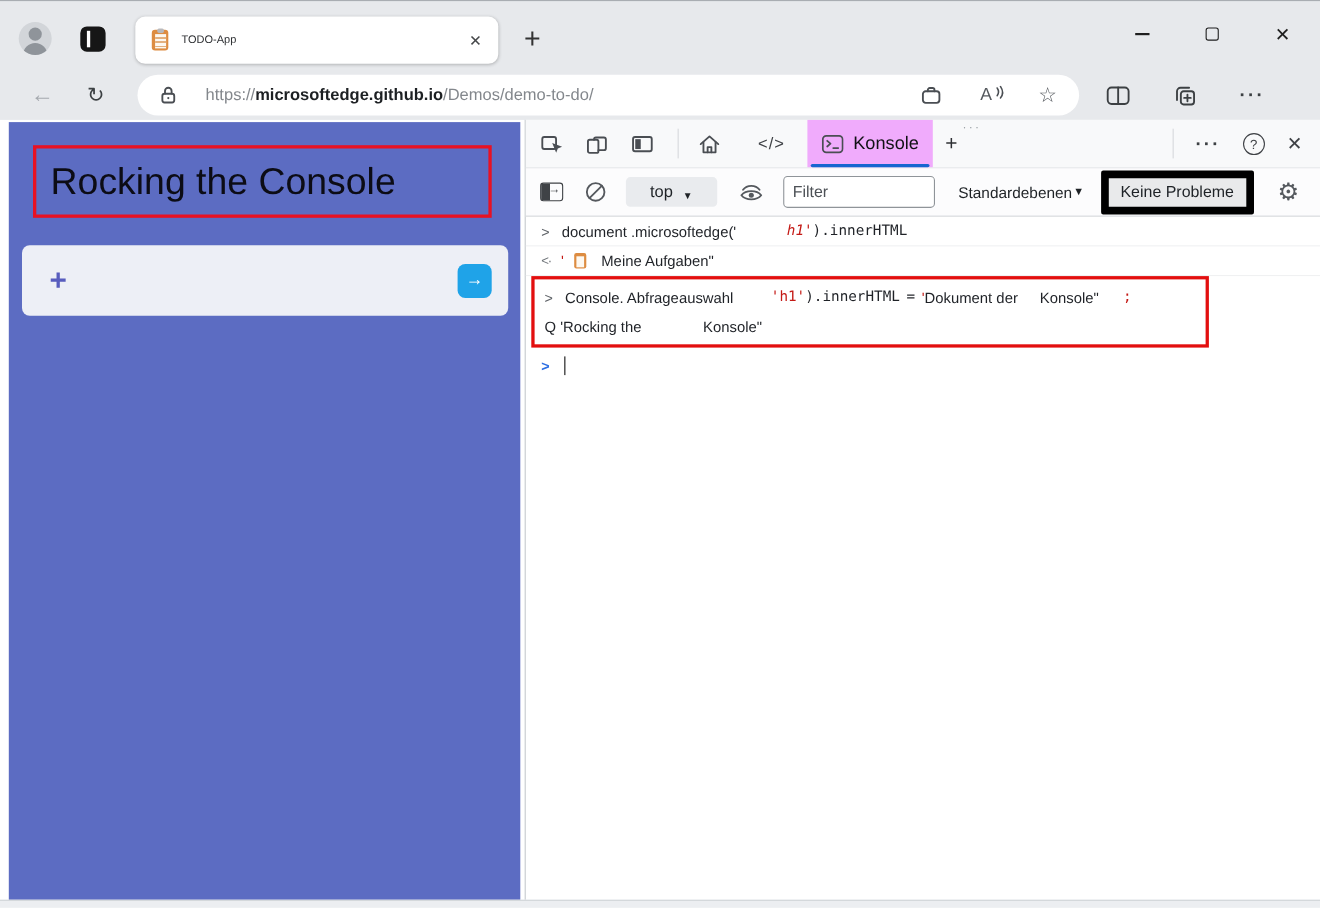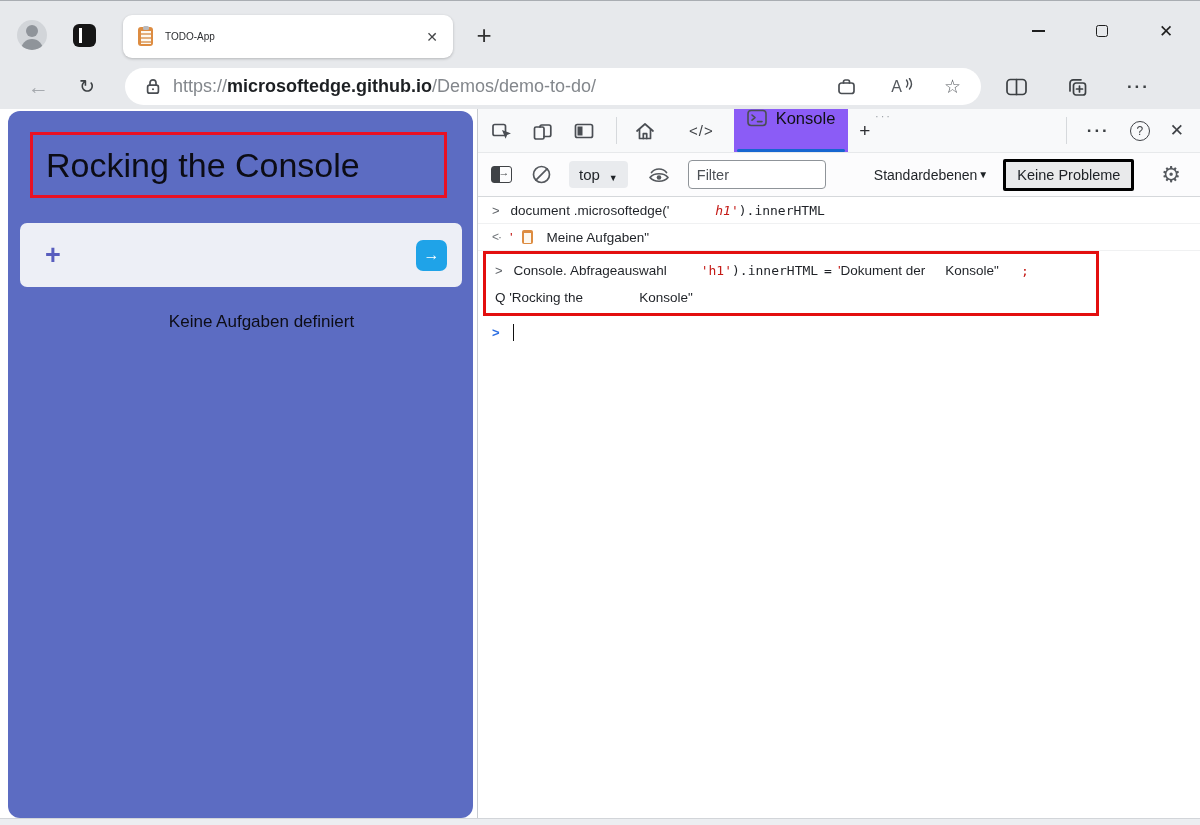--- a/index.html
+++ b/index.html
@@ -39,32 +39,32 @@
   .min-bar { width:13px; height:1.6px; background:#1f1f1f; }
   .max-box { width:12px; height:12px; border:1.6px solid #1f1f1f; border-radius:2.5px; }
   .close-x { font-size:17px; }
 
   
   .addr-row { position:absolute; left:0; top:63px; width:100%; height:45px; display:flex; align-items:center; }
   .nav-back { margin-left:28px; font-size:21px; color:#a6aaaf; }
   .nav-reload { margin-left:30px; font-size:19px; color:#3c4043; }
   .pill { margin-left:30px; width:856px; height:37px; background:#fff; border-radius:19px;
     display:flex; align-items:center; padding:0 20px; }
-  .url { margin-left:12px; font-size:18px; color:#83878c; white-space:nowrap; }
+  .url { margin-left:26px; font-size:15px; color:#83878c; white-space:nowrap; }
   .url b { color:#1d2023; font-weight:700; }
   .pill-right { margin-left:auto; display:flex; align-items:center; gap:34px; }
   .read-aloud { position:relative; font-size:16px; color:#55595e; padding-right:8px; }
   .star { font-size:19px; color:#55595e; }
   .outside-icons { display:flex; align-items:center; gap:38px; margin-left:24px; color:#3c4043; }
   .dots { font-size:17px; font-weight:700; letter-spacing:2px; color:#3c4043; }
 
   
   .page { position:absolute; left:0; top:108px; width:477px; height:709px; background:#fff; }
   .app-card { position:absolute; left:8px; top:2px; width:465px; height:707px;
-    border-radius:12px; }
+    border-radius:0; }
   .title-box { position:absolute; left:22px; top:21px; width:417px; height:66px;
     border:3px solid #e81123; display:flex; align-items:center; }
   .app-title { margin-left:13px; font-size:34px; color:#0c0c15; }
   .add-row { position:absolute; left:12px; top:112px; width:442px; height:64px; background:#edeff6;
     border-radius:7px; display:flex; align-items:center; }
   .add-plus { margin-left:25px; font-size:27px; font-weight:700; color:#585dbe; }
   .add-label { margin-left:25px; font-size:22px; color:#121219; }
   .go-btn { margin-left:auto; margin-right:15px; width:31px; height:31px; background:#1fa3e8;
     border-radius:7px; color:#fff; display:flex; align-items:center; justify-content:center;
     font-size:16px; font-weight:700; }
@@ -72,48 +72,48 @@
     padding-left:42px; font-size:17px; color:#0d0d16; }
 
   
   .devtools { position:absolute; left:477px; top:108px; width:723px; height:709px; background:#fff;
     border-left:1px solid #c9ccd0; }
   .dt-tabrow { height:44px; display:flex; align-items:center; background:#f8f9fa;
     border-bottom:1px solid #e7e9eb; padding-left:13px; position:relative; }
   .dt-iconbtn { margin-right:19px; display:flex; }
   .vdiv { width:1px; height:27px; background:#d6d9dc; margin:0 17px 0 2px; }
   .code-tab { font-size:15px; color:#3f4246; margin:0 16px 0 14px; letter-spacing:1px; }
-  .dt-tab-console { height:100%; background:#8b5cf6; display:flex; align-items:flex-start;
+  .dt-tab-console { height:100%; background:#f0abfc; display:flex; align-items:center;
     padding:0 13px; position:relative; margin-left:4px; }
   .dt-tab-console::after { content:""; position:absolute; left:3px; right:3px; bottom:0; height:3.5px;
     border-radius:2px; background:#1666d0; }
   .console-label { margin-left:9px; font-size:16.5px; color:#101114; }
   .dt-plus { font-size:19px; color:#2e3033; margin-left:11px; }
   .tab-overflow { position:absolute; left:397px; top:1px; font-size:11px; color:#9aa0a5; letter-spacing:2px; }
   .dt-tab-right { margin-left:auto; display:flex; align-items:center; padding-right:16px; gap:20px; }
   .help-circle { width:20px; height:20px; border:1.7px solid #3f4246; border-radius:50%;
     display:flex; align-items:center; justify-content:center; font-size:12px; color:#3f4246; }
   .dt-close { font-size:17px; color:#3f4246; }
 
   .dt-toolbar { height:44px; display:flex; align-items:center; background:#fcfcfd;
     border-bottom:1px solid #d5d8db; padding:0 13px; }
   .sb-icon { position:relative; width:21px; height:17px; border:1.7px solid #3f4246; border-radius:3px; }
   .sb-icon::before { content:""; position:absolute; left:0; top:0; bottom:0; width:8px; background:#3f4246; }
   .sb-icon::after { content:"\2192"; position:absolute; right:1.5px; top:-1px; font-size:11px; color:#3f4246; }
   .ctx-chip { display:flex; align-items:flex-end; background:#e9ebee; border-radius:4px;
-    padding:5px 10px; margin-left:17px; }
+    padding:5px 22px; margin-left:17px; }
   .ctx-label { font-size:15px; color:#1e2226; }
   .ctx-caret { font-size:9px; color:#1e2226; margin-left:9px; }
   .eye-wrap { margin-left:19px; display:flex; }
   .filter-input { margin-left:17px; width:138px; height:29px; border:1px solid #8f9499; border-radius:4px;
     font-size:14.5px; padding:0 8px; color:#202124; font-family:"Liberation Sans",sans-serif; outline:none; }
   .filter-input::placeholder { color:#4d5156; opacity:1; }
   .levels { margin-left:auto; display:flex; align-items:center; font-size:14px; color:#1e2226; }
   .levels-caret { font-size:10px; margin-left:1px; }
-  .issues-chip { margin-left:15px; background:#e9eaeb; border:3px solid #000000; border-radius:2px;
+  .issues-chip { margin-left:15px; background:#e9eaeb; border:7px solid #000000; border-radius:2px;
     padding:5px 11px; font-size:14.5px; color:#1e2226;text-align:right; }
   .gear { margin-left:auto; margin-right:6px; font-size:22px; color:#55595e; }
   .levels-group { margin-left:auto; display:flex; align-items:center; width:340px; }
 
   
   .console-area { font-size:13.5px; color:#1f2227; }
   .c-row { min-height:27px; display:flex; align-items:center; border-bottom:1px solid #f0f1f2; padding-left:14px; }
   .chev { color:#5f6368; font-size:13px; margin-right:11px; }
   .res-arrow { color:#6e7378; font-size:12px; margin-right:9px; letter-spacing:-1px; }
   .mono { font-family:"DejaVu Sans Mono", monospace; font-size:13px; }
@@ -204,21 +204,20 @@
 
 <div class="page">
   <div class="app-card" style="background:#5c6cc2;">
     <div class="title-box">
       <span class="app-title">Rocking the Console</span>
     </div>
     <div class="add-row">
       <span class="add-plus">+</span>
       <span class="go-btn">→</span>
     </div>
-    <div class="empty-state">Keine Aufgaben definiert</div>
   </div>
 </div>
 
 <div class="devtools">
 
   <div class="dt-tabrow">
     <span class="dt-iconbtn">
       <svg width="22" height="22" viewBox="0 0 22 22">
           <g class="ico">
             <rect x="2" y="4.5" width="12.5" height="11" rx="1.8"></rect>

